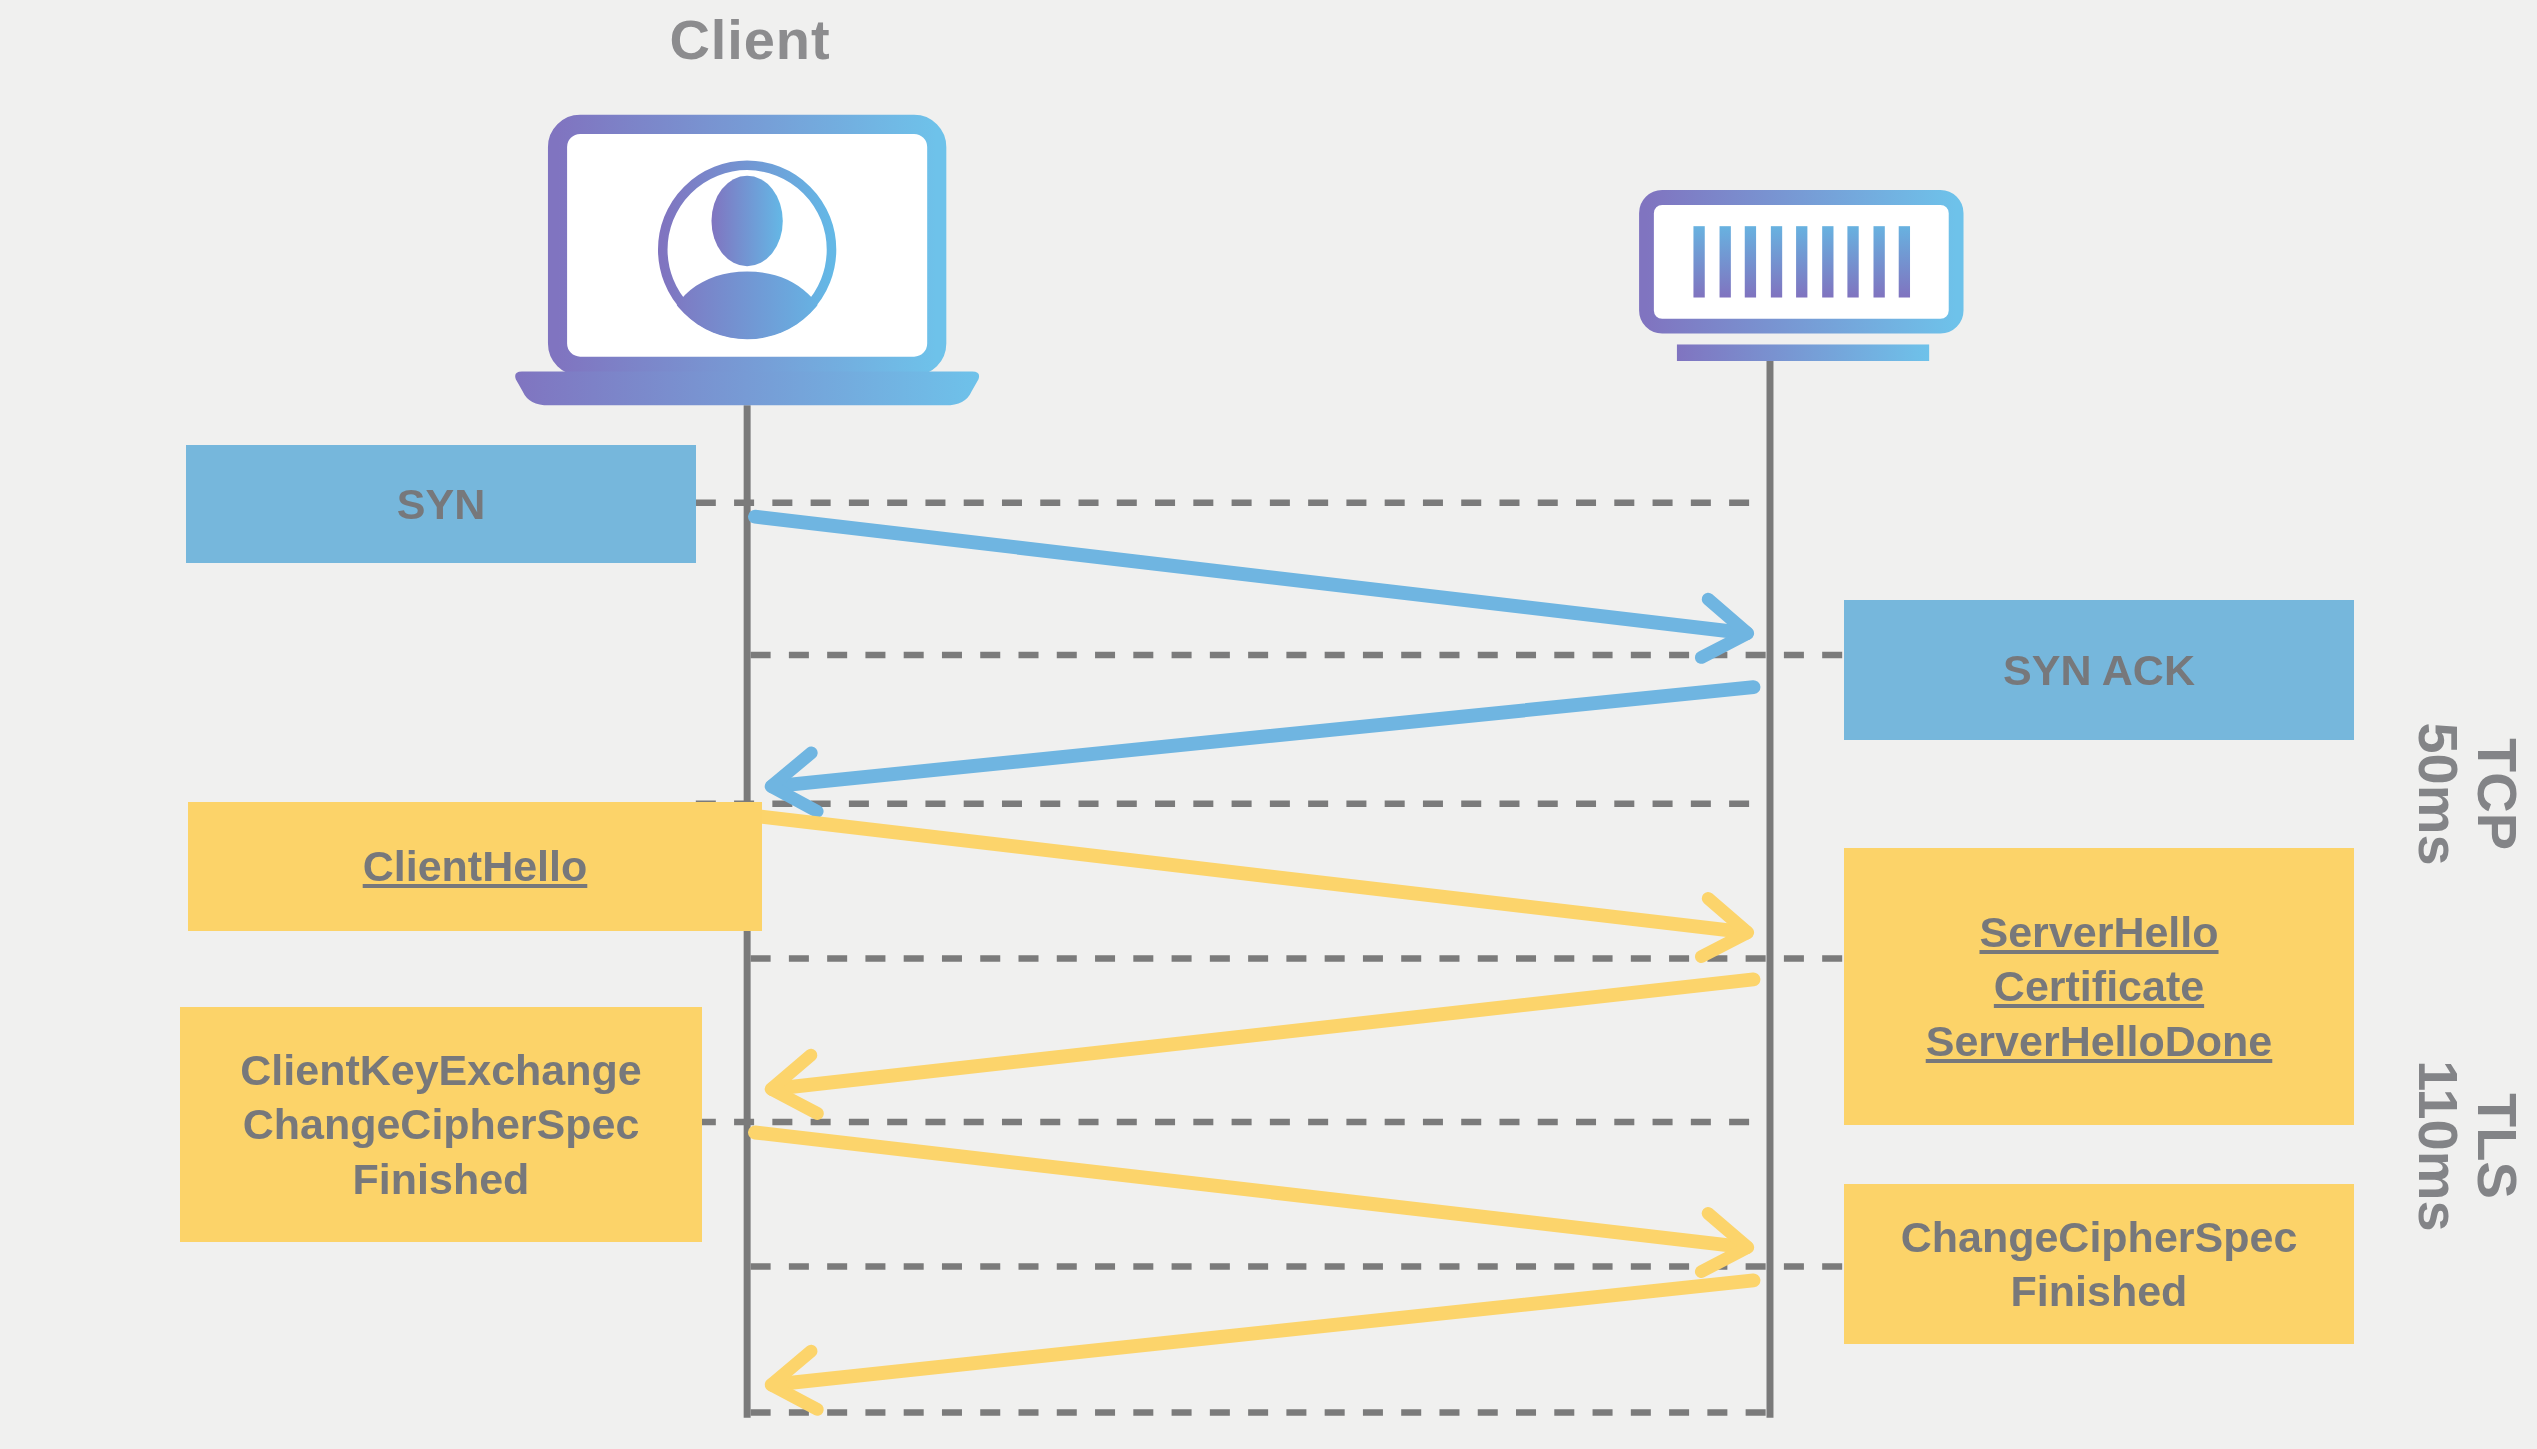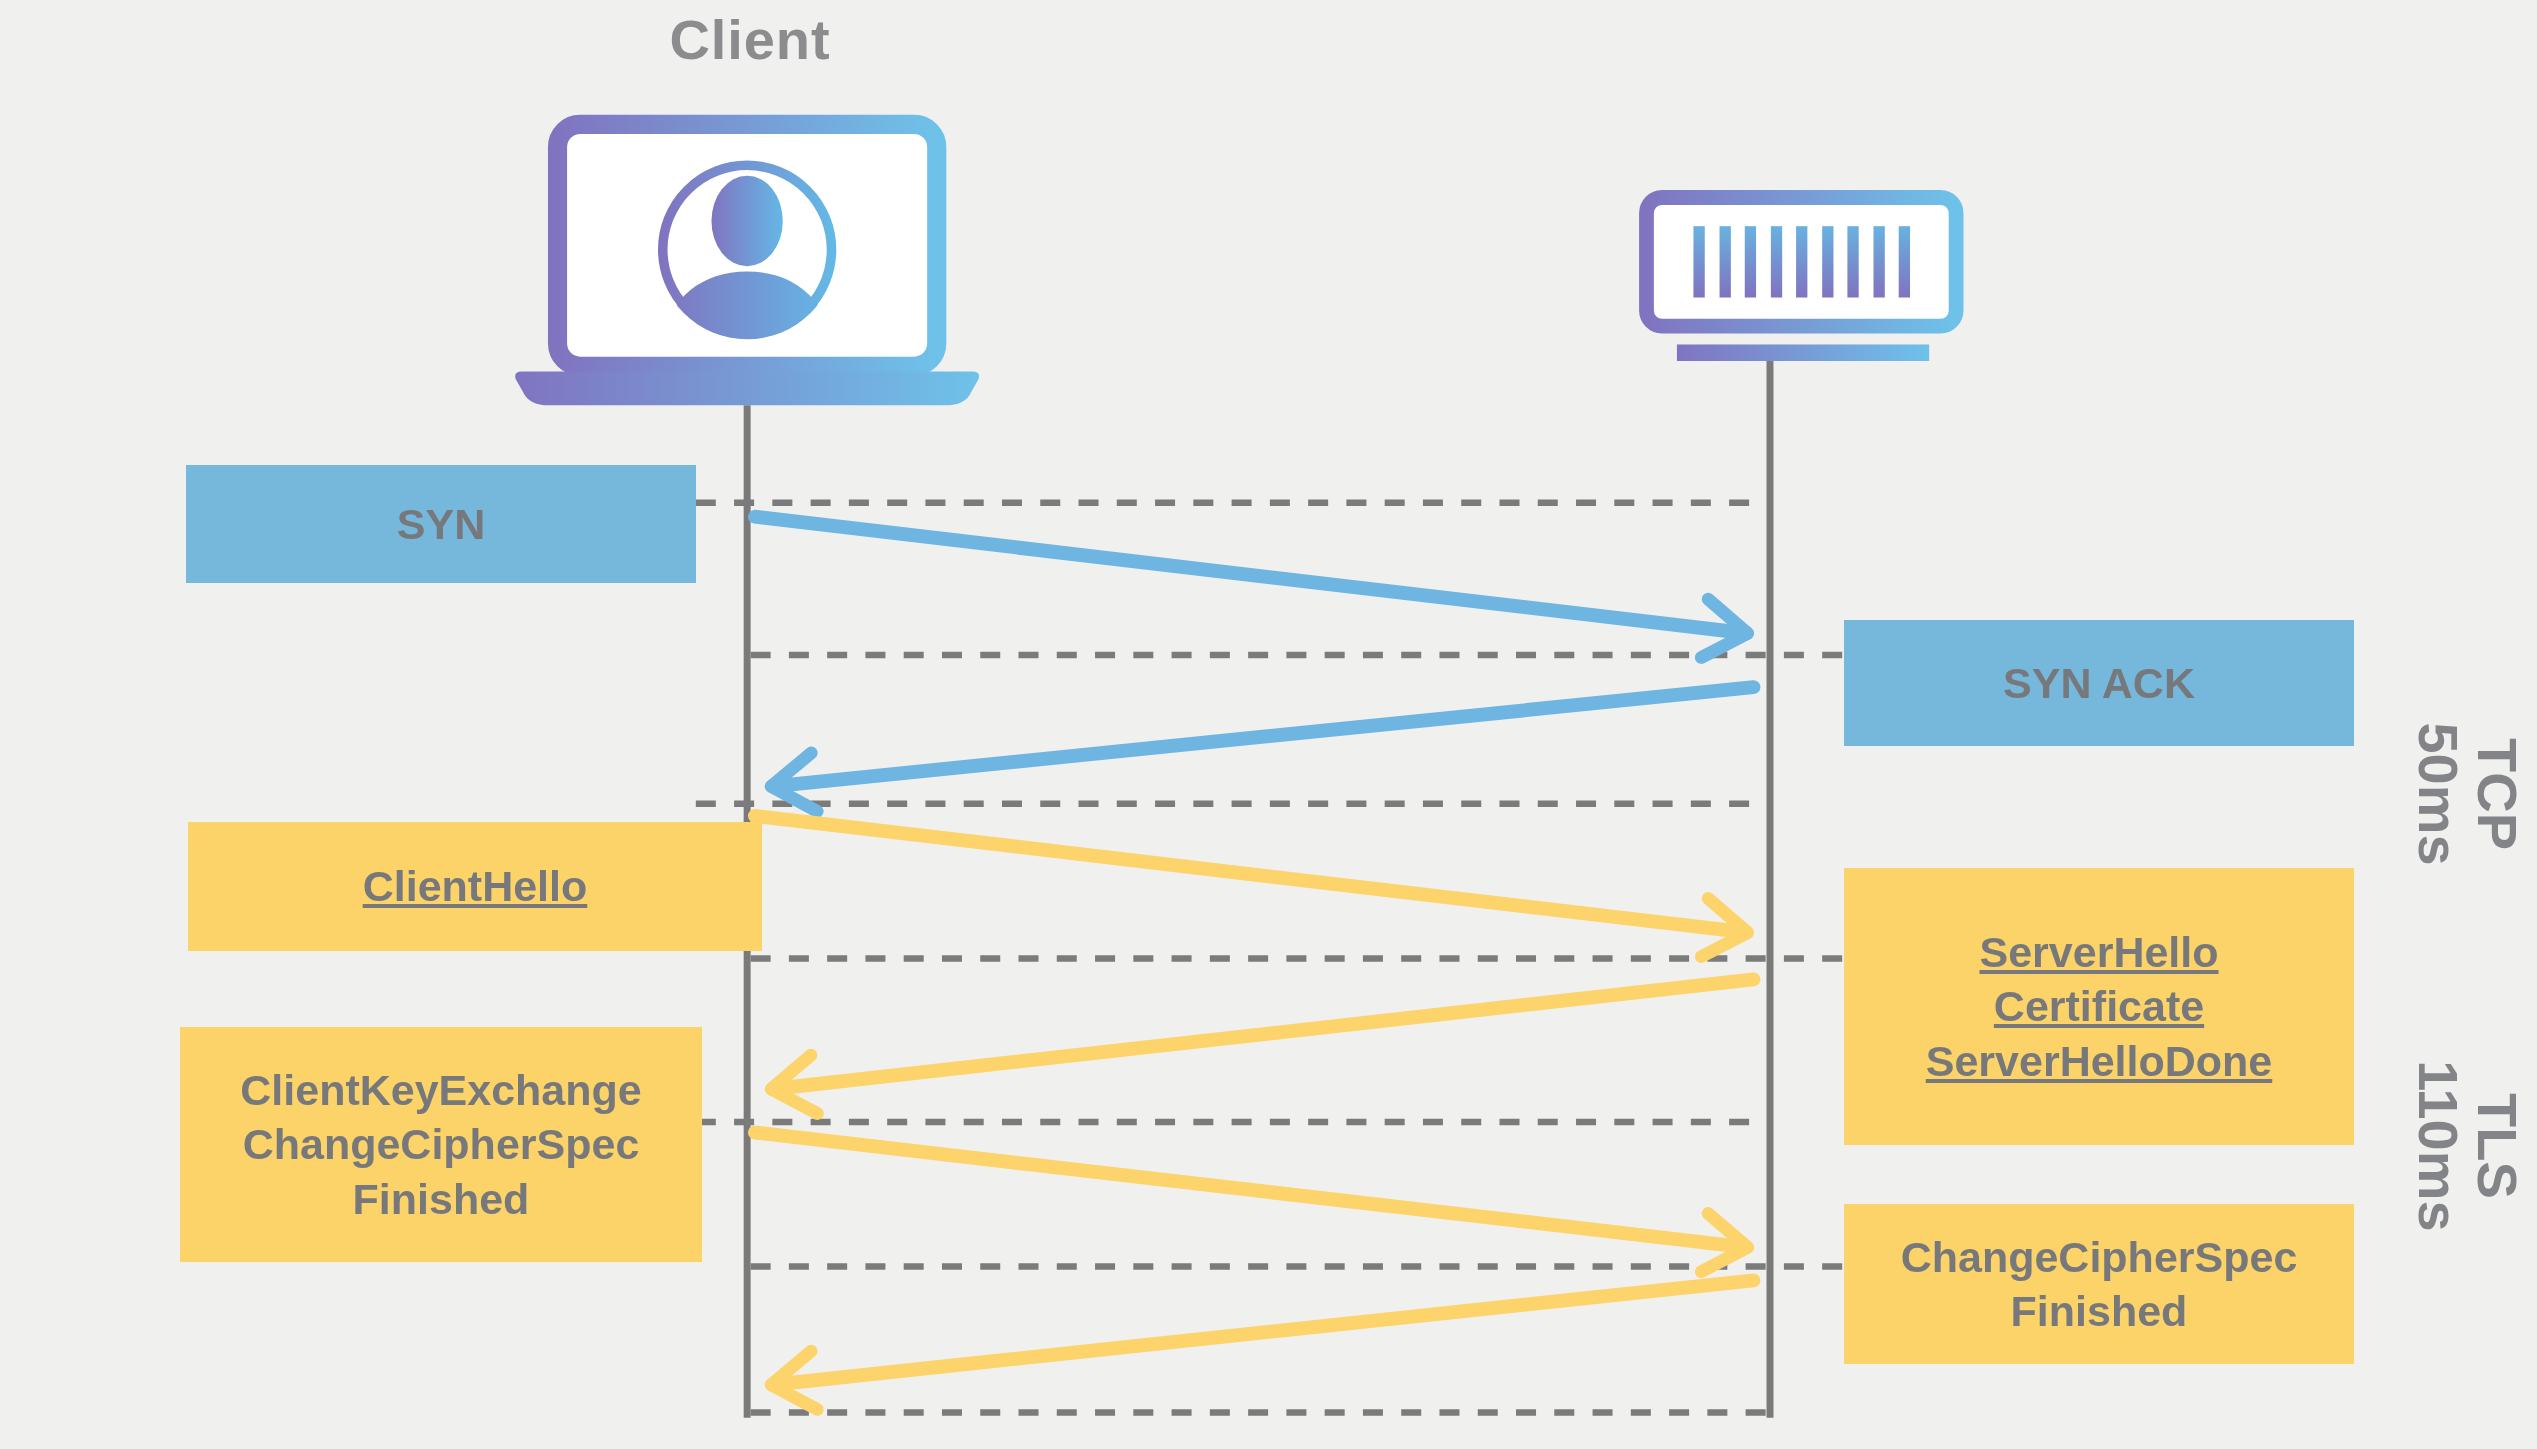--- a/index.html
+++ b/index.html
@@ -9,21 +9,21 @@
     font-family:"Liberation Sans","DejaVu Sans",sans-serif;
   }
   .layer{position:absolute;left:0;top:0;width:2538px;height:1450px;}
   .actor-title{
     position:absolute;width:522px;text-align:center;
     font-size:56px;font-weight:700;color:#8c8c8e;letter-spacing:0.9px;
   }
   .msg-box{
     position:absolute;display:flex;align-items:center;justify-content:center;
     font-size:43px;font-weight:700;color:#77787b;text-align:center;
-    line-height:1.26;white-space:pre-line;margin-top:20px;
+    line-height:1.26;white-space:pre-line;
   }
   .msg-box.blue{background:#76b7dc;}
   .msg-box.yellow{background:#fcd369;}
   .phase-label{
     position:absolute;width:226px;height:130px;
     display:flex;flex-direction:column;align-items:center;justify-content:center;
     transform:rotate(90deg);
     font-size:56px;font-weight:700;color:#838487;
     line-height:1.06;text-align:center;white-space:pre-line;
   }
@@ -105,21 +105,21 @@
       </g>
       <rect x="1928" y="396" width="290" height="19" fill="url(#gradH)"></rect>
     </g>
   </svg>
 
   <div class="actor-title" style="left:489px;top:7px;">Client</div>
 
   <div class="msg-box blue" style="left:186px;top:445px;width:510px;height:118px;">
     <span>SYN</span>
   </div>
-  <div class="msg-box blue" style="left:1844px;top:600px;width:510px;height:126px;">
+  <div class="msg-box blue" style="left:1844px;top:600px;width:510px;height:140px;">
     <span>SYN ACK</span>
   </div>
   <div class="msg-box yellow" style="left:188px;top:802px;width:574px;height:129px;text-decoration:underline;">
     <span>ClientHello</span>
   </div>
   <div class="msg-box yellow" style="left:1844px;top:848px;width:510px;height:277px;text-decoration:underline;">
     <span>ServerHello
 Certificate
 ServerHelloDone</span>
   </div>

